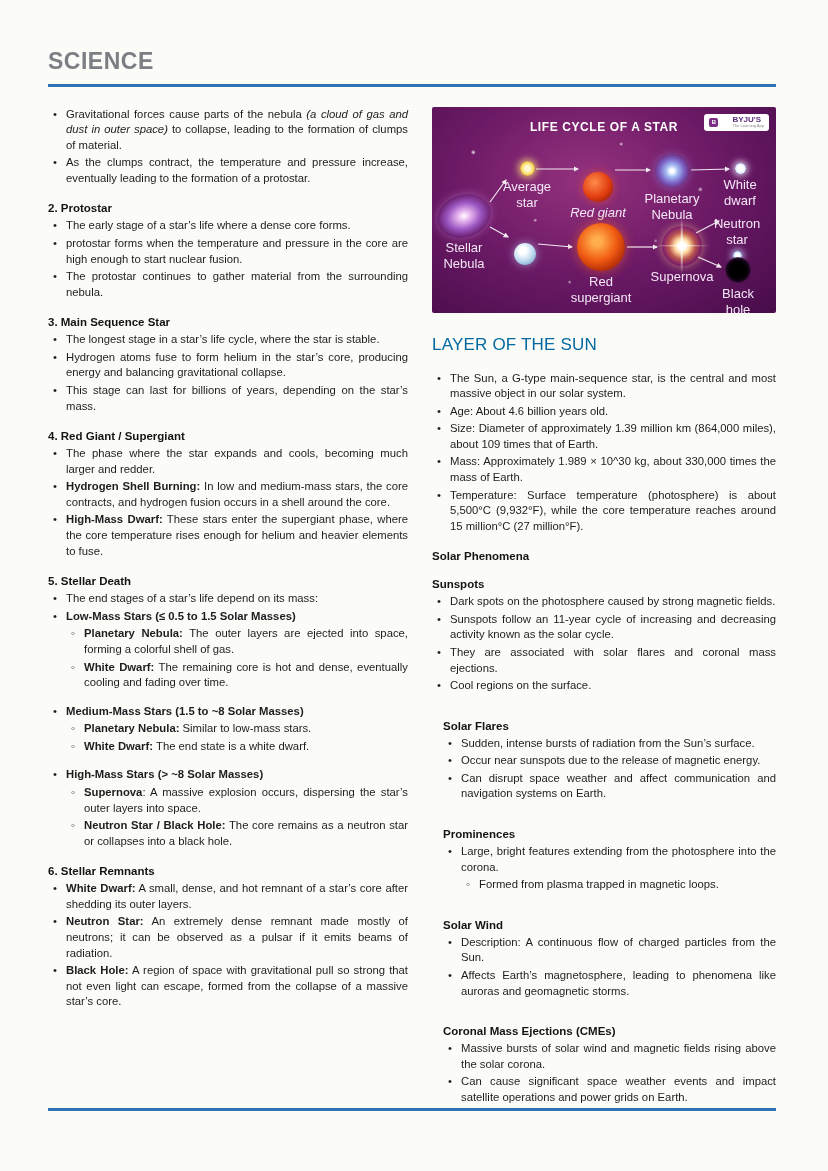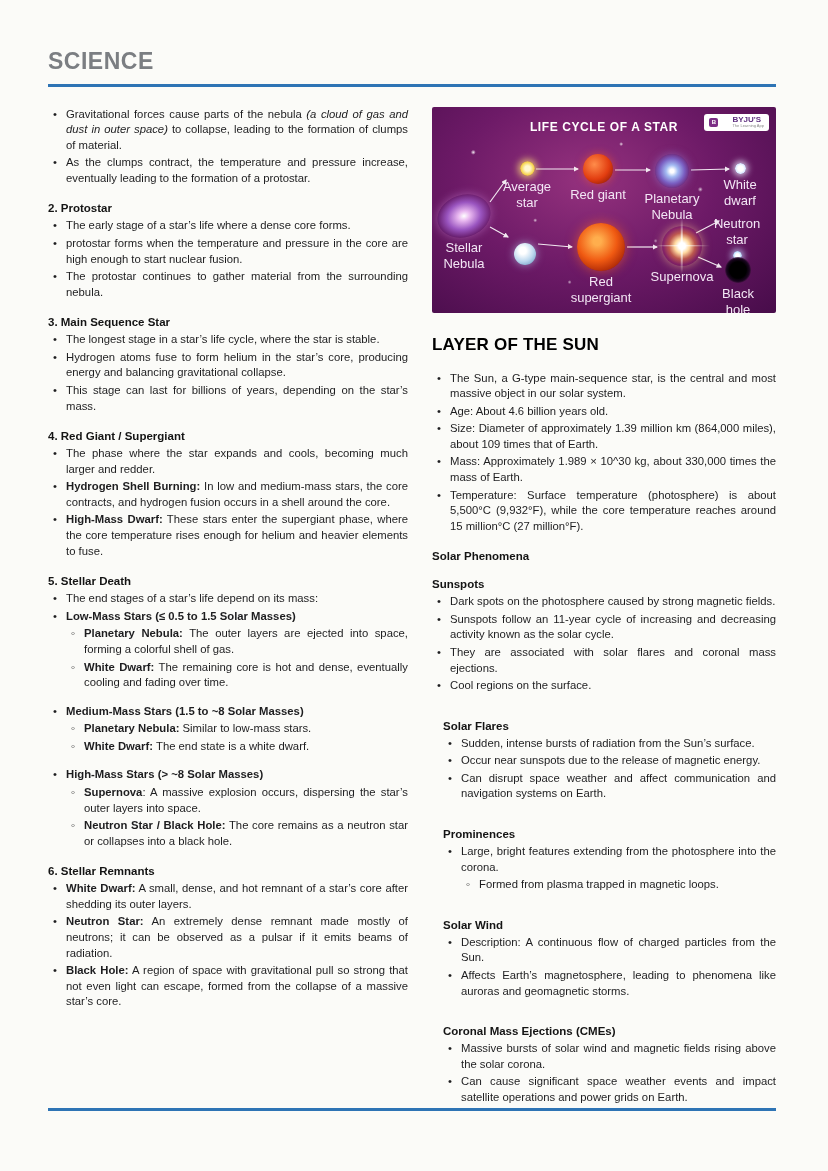--- a/index.html
+++ b/index.html
@@ -58,21 +58,21 @@
   .byjus-tagline { font-size:4px; color:#8a8a8a; line-height:1.1; }
 
   .ig-arrows { position:absolute; left:0; top:0; }
 
   .node { position:absolute; display:flex; flex-direction:column; align-items:center; }
   .node-label { color:#f3e6f5; font-size:13px; text-align:center; line-height:1.25; margin-top:3px; }
   .sv { border-radius:50%; flex:none; }
 
   .n-stellar-nebula { left:2px;  top:88px;  width:60px; }
   .n-average-star   { left:65px; top:54px;  width:60px; }
-  .n-red-giant      { left:138px;top:47px;  width:56px; }
+  .n-red-giant      { left:138px;top:65px;  width:56px;font-style:italic; }
   .n-planetary      { left:210px;top:47px;  width:60px; }
   .n-white-dwarf    { left:284px;top:56px;  width:48px; }
   .n-massive-star   { left:64px; top:136px; width:58px;gap:44px; }
   .n-red-supergiant { left:145px;top:116px; width:48px; }
   .n-supernova      { left:219px;top:119px; width:62px; }
   .n-neutron-star   { left:282px;top:106px; width:46px; }
   .n-black-hole     { left:282px;top:150px; width:48px; }
 
   .v-nebula { width:54px; height:42px; border-radius:50%; transform:rotate(-18deg);
     background:radial-gradient(ellipse at center, #ffffff 0%, #e9b8f0 16%, #9a55c0 45%, rgba(95,35,125,.25) 72%, transparent 95%);
@@ -101,21 +101,21 @@
   .v-supernova::before, .v-supernova::after { content:""; position:absolute; left:50%; top:50%;
     width:56px; height:1.5px; background:linear-gradient(90deg, transparent, #fff, transparent); }
   .v-supernova::before { transform:translate(-50%,-50%); }
   .v-supernova::after  { transform:translate(-50%,-50%) rotate(90deg); }
   .v-neutron { width:9px; height:9px;
     background:radial-gradient(circle, #ffffff 0 30%, #bfe0ff 60%, rgba(160,200,255,0));
     box-shadow:0 0 6px 2px rgba(200,220,255,.75); margin-top:3px; }
   .v-blackhole { width:26px; height:26px;
     background:radial-gradient(circle, #000 0 45%, #1a0520 62%, rgba(130,45,115,.45) 78%, transparent 92%); }
 
-  .blue-heading { font-size:17px; color:#000000; font-weight:bold; margin:22px 0 12px; letter-spacing:.2px; }
+  .blue-heading { font-size:17px; color:#0369a1; font-weight:normal; margin:22px 0 12px; letter-spacing:.2px; }
 </style>
 </head>
 <body>
 
 <div class="page">
 
   <h1 class="page-title">SCIENCE</h1>
   <div class="rule top"></div>
 
   <div class="columns">

